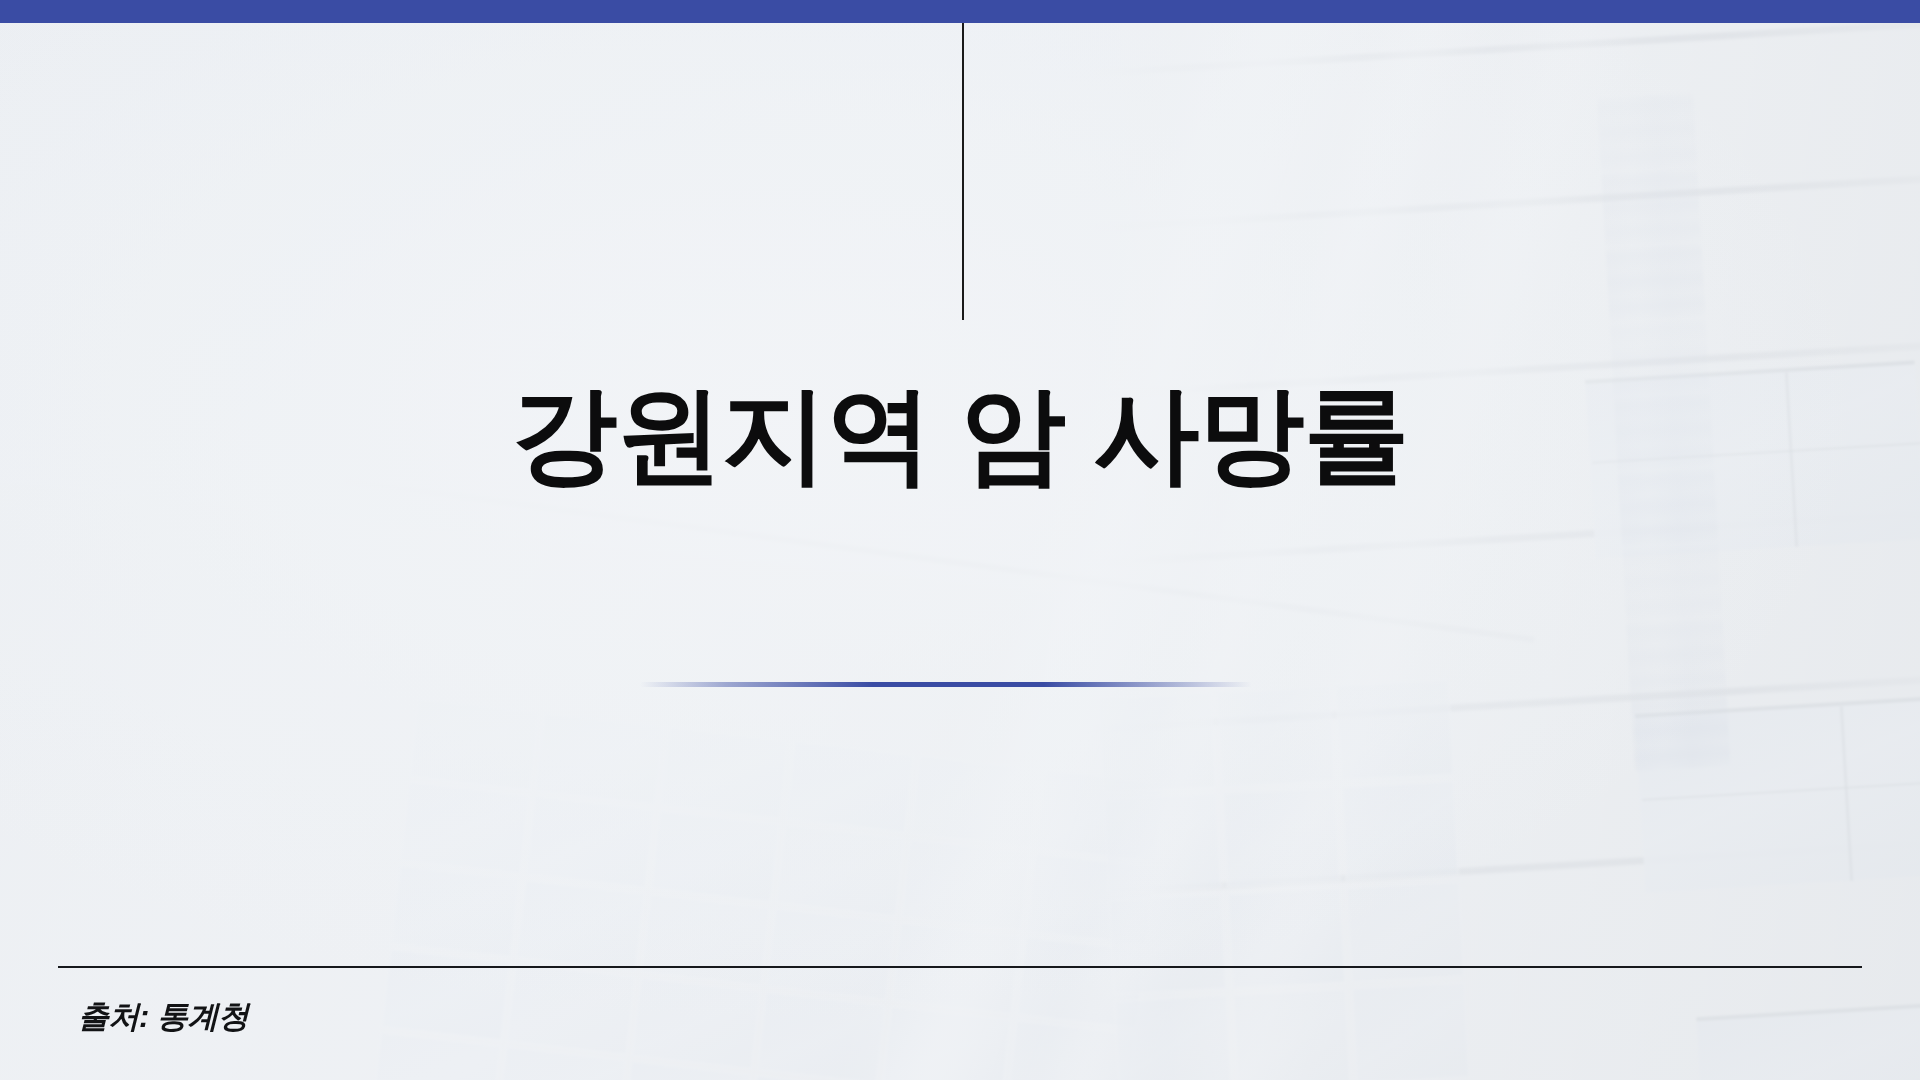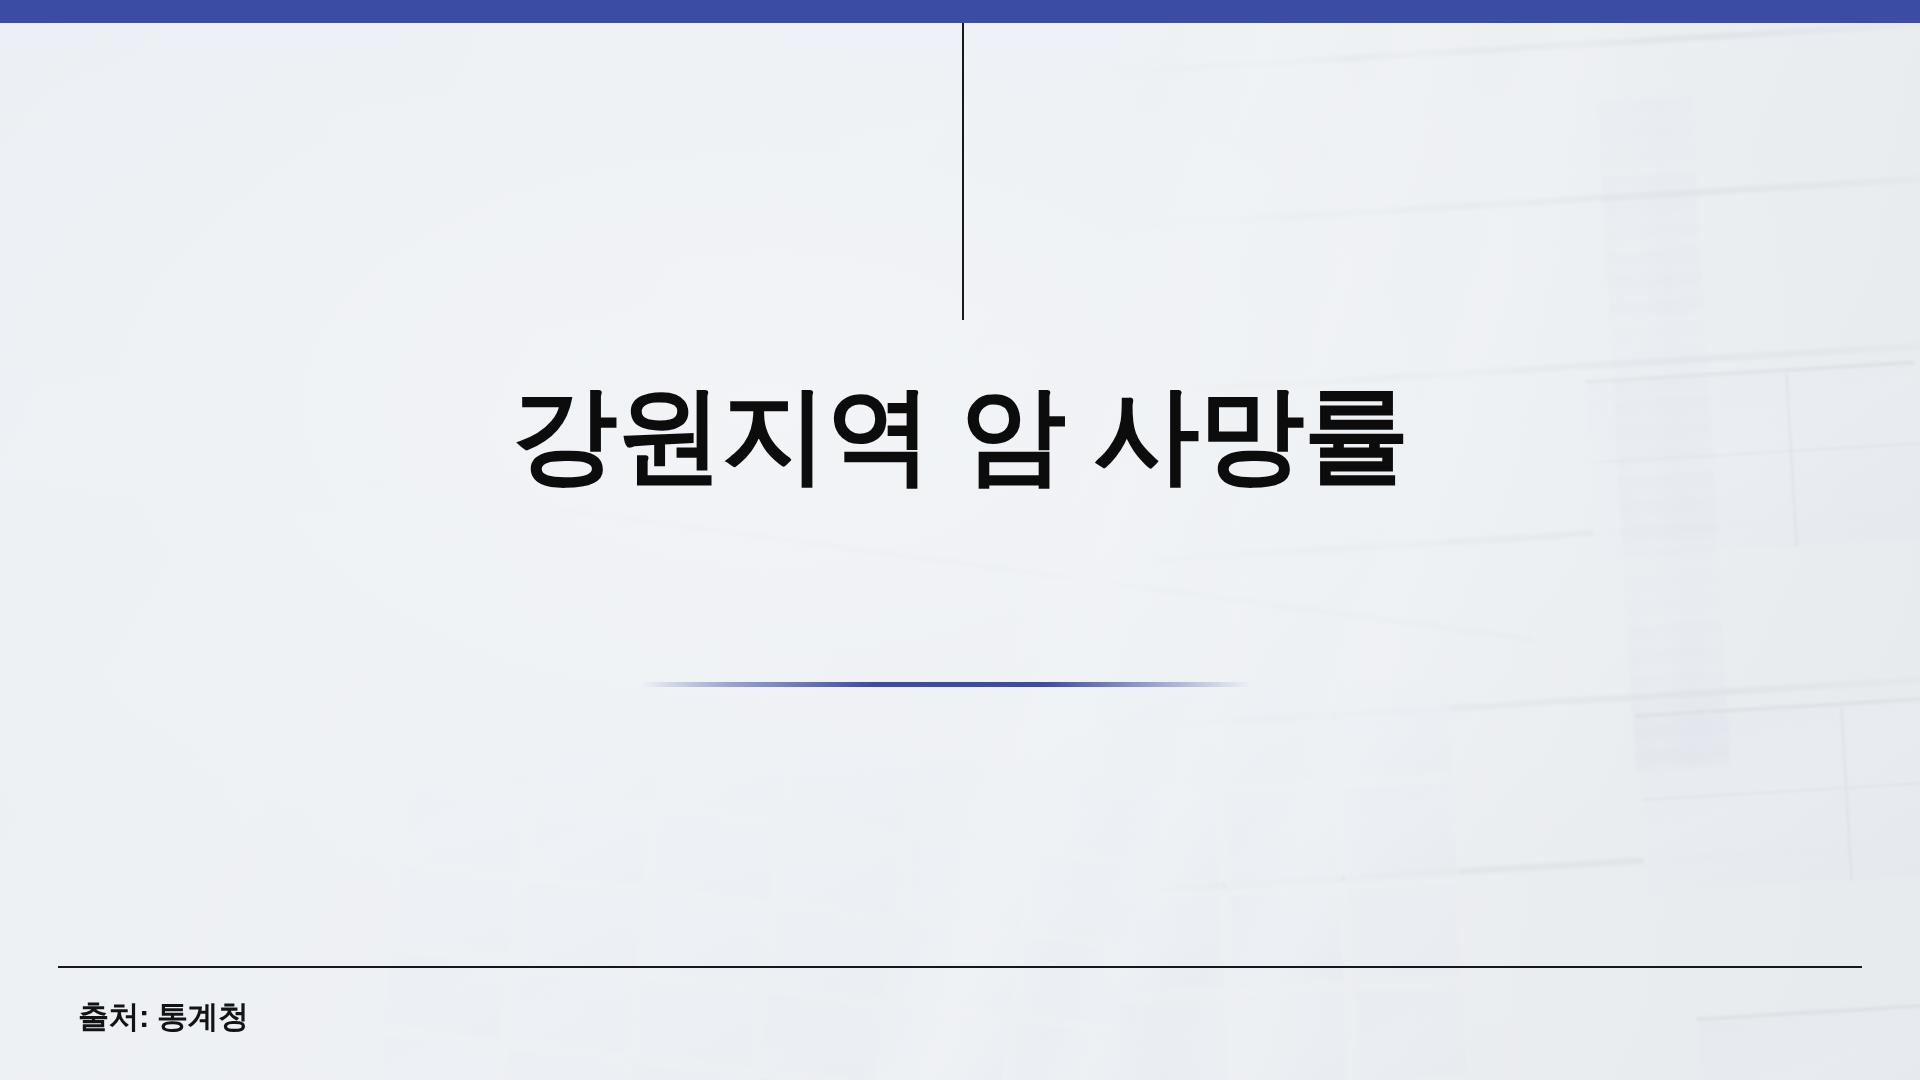--- a/index.html
+++ b/index.html
@@ -263,20 +263,21 @@
 
   .source {
     position: absolute;
     left: 78px;
     top: 996px;
     font-size: 31px;
     font-weight: 700;
     color: #121315;
     letter-spacing: -.5px;
     white-space: nowrap;
+    font-style: italic;
   }
 </style>
 </head>
 <body>
 
 <div class="slide">
 
   <div class="photo-layer">
     <div class="bg-base"></div>
 

